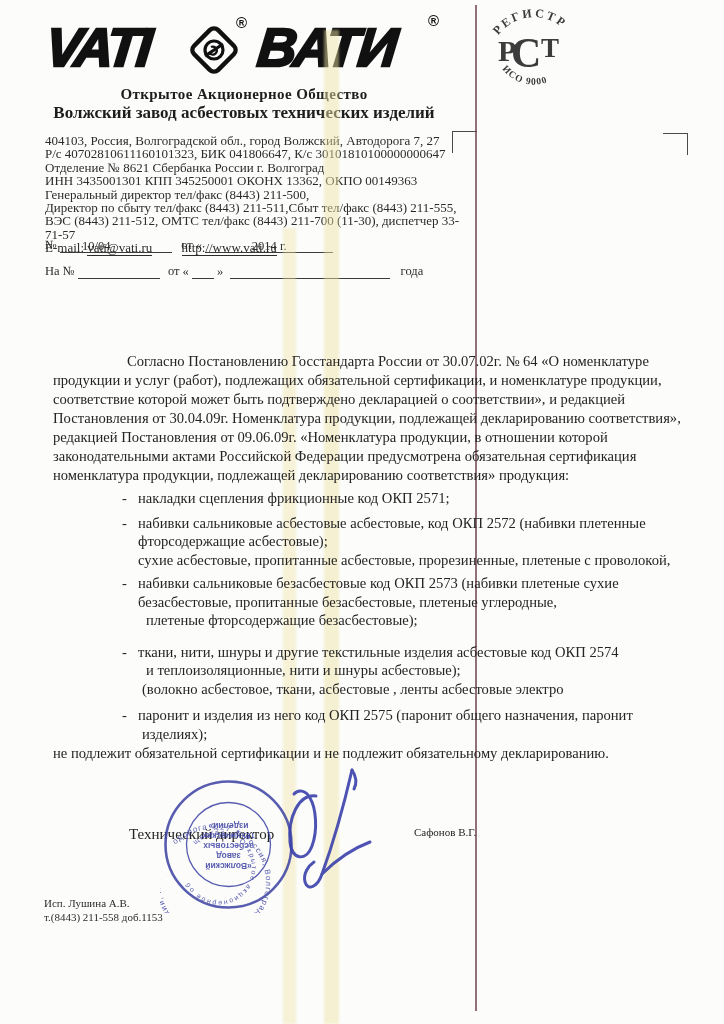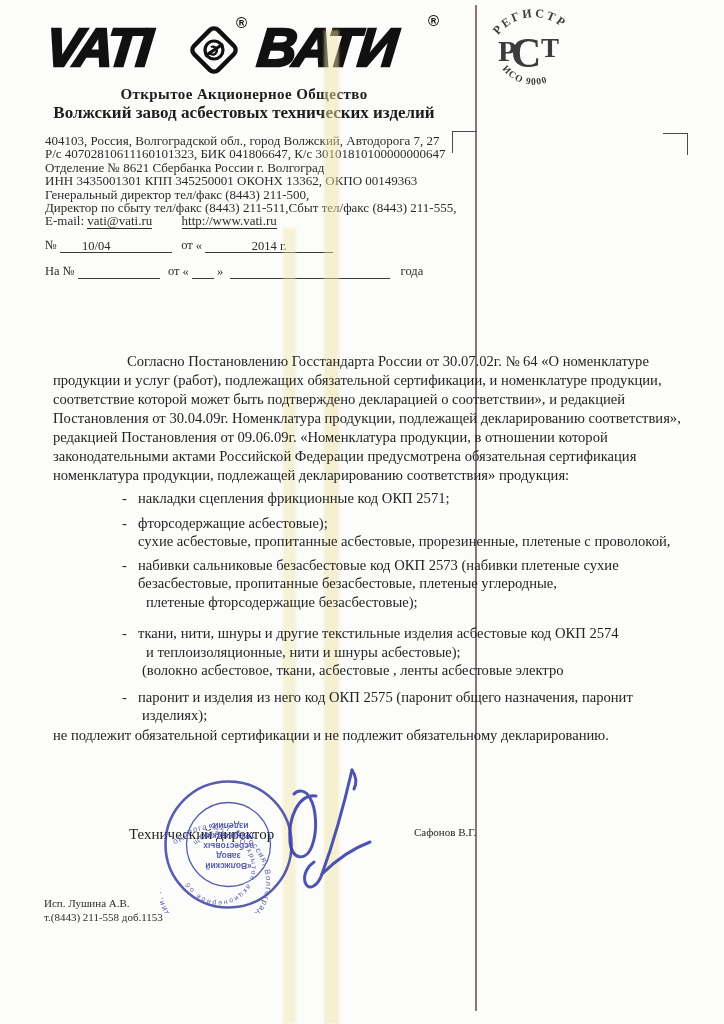--- a/index.html
+++ b/index.html
@@ -96,20 +96,21 @@
     <div class="org-name">Волжский завод асбестовых технических изделий</div>
   </div>
 
   <div class="address">
     <div>404103,  Россия,  Волгоградской обл., город Волжский,  Автодорога 7, 27</div>
     <div>Р/с 40702810611160101323, БИК 041806647, К/с 30101810100000000647</div>
     <div>Отделение № 8621 Сбербанка России г. Волгоград</div>
     <div>ИНН 3435001301 КПП 345250001 ОКОНХ 13362, ОКПО 00149363</div>
     <div>Генеральный директор тел/факс (8443) 211-500,</div>
     <div>Директор по сбыту тел/факс (8443) 211-511,Сбыт тел/факс (8443) 211-555,</div>
+    <div>ВЭС (8443) 211-512, ОМТС тел/факс (8443) 211-700 (11-30),  диспетчер 33-71-57</div>
     <div>
       <span>E-mail:</span>
       <span class="u">vati@vati.ru</span>
       <span class="u ws">http://www.vati.ru</span>
     </div>
   </div>
 
   <div class="corner left"></div>
   <div class="corner right"></div>
 
@@ -135,20 +136,21 @@
 
   <div class="bodytext">
     <p class="para">Согласно Постановлению Госстандарта России от 30.07.02г. № 64  «О номенклатуре продукции и услуг (работ), подлежащих обязательной сертификации, и номенклатуре продукции, соответствие которой может быть подтверждено декларацией о соответствии», и редакцией Постановления от 30.04.09г. Номенклатура продукции, подлежащей декларированию соответствия», редакцией Постановления от 09.06.09г. «Номенклатура продукции, в отношении которой законодательными актами Российской Федерации предусмотрена обязательная сертификация номенклатура продукции, подлежащей декларированию соответствия» продукция:</p>
     <div class="items">
       <div class="item i1">
         <span class="dash">-</span>
         <div class="line">накладки сцепления фрикционные код ОКП 2571;</div>
       </div>
       <div class="item i2">
         <span class="dash">-</span>
+        <div class="line">набивки сальниковые асбестовые асбестовые, код ОКП  2572 (набивки плетенные</div>
         <div class="line">фторсодержащие асбестовые);</div>
         <div class="line">сухие асбестовые, пропитанные асбестовые, прорезиненные, плетеные  с проволокой,</div>
       </div>
       <div class="item i3">
         <span class="dash">-</span>
         <div class="line">набивки сальниковые безасбестовые код ОКП 2573 (набивки плетеные сухие</div>
         <div class="line">безасбестовые, пропитанные безасбестовые, плетеные углеродные,</div>
         <div class="line" style="padding-left:8px;">плетеные фторсодержащие  безасбестовые);</div>
       </div>
       <div class="item i4">

